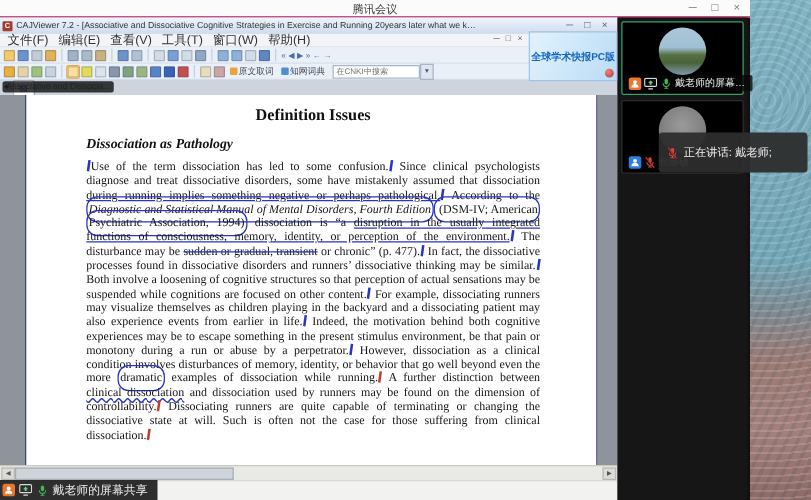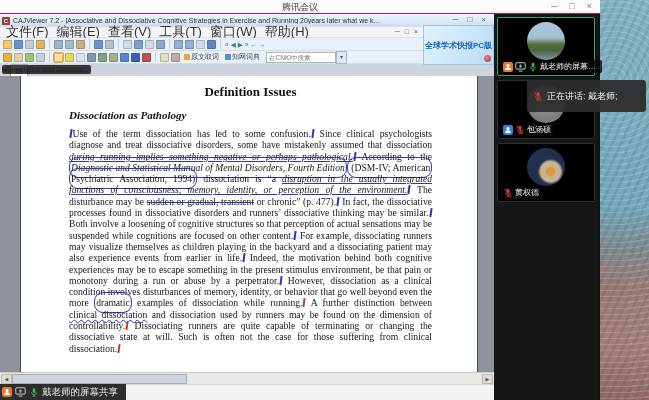--- a/index.html
+++ b/index.html
@@ -19,21 +19,21 @@
   .mctrls span{cursor:default;}
   
   .caj{position:absolute;left:0;top:14px;width:494px;height:386px;background:#eef1f6;overflow:hidden;}
   .cajtitle{position:absolute;left:0;top:0;width:100%;height:13px;
     background:linear-gradient(#eef4fc,#cfdcee);border-bottom:1px solid #aebfd6;display:flex;align-items:center;}
   .cajicon{width:8px;height:8px;background:#a33b2e;border-radius:1px;margin:0 3px 0 2px;color:#fff;font-size:6px;line-height:8px;text-align:center;font-weight:bold;}
   .cajtitle-text{font-size:7px;color:#333;white-space:nowrap;overflow:hidden;text-overflow:ellipsis;width:370px;}
   .cajctrls{position:absolute;right:8px;top:1px;display:flex;gap:9px;color:#55606e;font-size:8px;}
   .menubar{position:absolute;left:0;top:13px;width:100%;height:11px;background:#f2f4f7;border-bottom:1px solid #dfe4ea;
     display:flex;align-items:center;padding-left:2px;box-sizing:border-box;}
-  .menubar .mi{font-size:13px;color:#333;padding:0 4px;}
+  .menubar .mi{font-size:10px;color:#333;padding:0 4px;}
   .docctrls{position:absolute;right:76px;top:14px;display:flex;gap:5px;color:#55606e;font-size:7px;}
   .banner{position:absolute;right:0;top:11px;width:71px;height:40px;
     background:linear-gradient(120deg,#e2f2fd,#b9dcf6);border:1px solid #9cc6e8;box-sizing:border-box;
     display:flex;align-items:center;justify-content:center;z-index:5;}
   .banner-text{font-size:8px;font-weight:bold;color:#1565c0;letter-spacing:0;}
   .mascot{position:absolute;right:2px;bottom:2px;width:7px;height:7px;border-radius:50%;background:radial-gradient(circle at 35% 35%,#f08080,#b03a36);}
   .tbar{position:absolute;left:0;width:100%;height:13px;background:#eaf0f8;border-bottom:1px solid #d5dde8;
     display:flex;align-items:center;padding-left:3px;box-sizing:border-box;gap:2px;}
   #tbar1{top:24px;} #tbar2{top:37px;}
   .tbi{width:9px;height:9px;border-radius:1px;border:1px solid rgba(40,60,90,.25);box-sizing:border-box;}
@@ -54,21 +54,21 @@
   .tab .tlabel{font-size:7px;color:#222;white-space:nowrap;}
   
   .docarea{position:absolute;left:0;top:62px;width:587px;height:296px;background:#8f939b;}
   .page{position:absolute;left:20px;top:0;width:458px;height:296px;background:#fff;
     border-left:1px solid #3a4563;border-right:1px solid #3a4563;box-sizing:border-box;
     padding:8px 45px 0 48px;overflow:hidden;}
   .doc-title{font-family:"Liberation Serif",serif;font-weight:bold;font-size:13px;color:#111;text-align:center;}
   .doc-heading{font-family:"Liberation Serif",serif;font-weight:bold;font-style:italic;font-size:11px;color:#111;margin-top:9px;}
   .doc-para{font-family:"Liberation Serif",serif;font-size:9.6px;line-height:11.3px;color:#161616;
     text-align:justify;margin:7px 0 0 0;}
-  .seg-u{text-decoration:underline;text-decoration-color:#2a35c0;font-style:italic;}
+  .seg-u{text-decoration:underline;text-decoration-color:#2a35c0;}
   .seg-w{text-decoration:underline wavy;text-decoration-color:#2a35c0;}
   .seg-st{text-decoration:line-through;text-decoration-color:#2a35c0;}
   .seg-oval{border:1px solid #2a35c0;border-radius:9px;padding:4px 1px;-webkit-box-decoration-break:clone;box-decoration-break:clone;}
   .seg-i{font-style:italic;}
   .tick{display:inline-block;width:1.5px;height:9px;vertical-align:-1px;margin:0 1px;transform:rotate(8deg);}
   .tick.b{background:#2a35c0;} .tick.r{background:#c23b30;}
   
   .vscroll{position:absolute;right:0;top:0;width:13px;height:296px;background:#e9e9e5;border-left:1px solid #c9c9c4;box-sizing:border-box;}
   .vs-arrow{position:absolute;left:1px;width:11px;height:11px;background:#dcdcd6;border:1px solid #b9b9b2;box-sizing:border-box;
     font-size:5px;color:#555;text-align:center;line-height:9px;}
@@ -93,21 +93,21 @@
   .av-puppy{background:radial-gradient(circle at 62% 50%,#141210 0 16%,#efe9dc 20% 52%,#b59a74 56% 82%,#30291f 86% 100%);}
   .av-anime{background:radial-gradient(circle at 62% 62%,#d89a3a 0 12%,#c8b491 16% 30%,#22304f 38% 72%,#121a30 100%);}
   .av-cartoon{background:radial-gradient(circle at 50% 30%,#5a3d28 0 26%,#f0a32a 30% 74%,#f5f0e8 78% 100%);}
   .tlabel{position:absolute;left:2px;bottom:2px;max-width:96px;display:flex;align-items:center;gap:2px;
     background:rgba(8,8,8,.78);border-radius:2px;padding:1px 3px;}
   .tlabel .nm{font-size:8px;color:#eee;white-space:nowrap;overflow:hidden;text-overflow:ellipsis;}
   .badge{width:10px;height:10px;border-radius:2px;display:flex;align-items:center;justify-content:center;flex:none;}
   .micw{width:10px;height:10px;flex:none;display:flex;align-items:center;justify-content:center;}
   .monw{width:11px;height:10px;flex:none;display:flex;align-items:center;justify-content:center;}
   
-  .tooltip{position:absolute;left:527px;top:80px;width:119px;height:22px;background:rgba(45,45,45,.95);
+  .tooltip{position:absolute;left:527px;top:106px;width:119px;height:22px;background:rgba(45,45,45,.95);
     border-radius:3px;display:flex;align-items:center;gap:4px;padding:16px 6px;box-sizing:border-box;z-index:60;}
   .tooltip .txt{font-size:9px;color:#f0f0f0;white-space:nowrap;}
 </style>
 </head>
 <body>
 
 <div id="app">
   <div class="wallpaper"></div>
 
   <div class="mwin">
@@ -286,35 +286,20 @@
     <rect x="4.4" y="1" width="3.2" height="5.6" rx="1.6" fill="#d9453c"></rect>
     <path d="M3 5.6 a3 3 0 0 0 6 0" stroke="#d9453c" stroke-width="1" fill="none"></path>
     <line x1="6" y1="8.6" x2="6" y2="10.2" stroke="#d9453c" stroke-width="1"></line>
     <line x1="4.2" y1="10.4" x2="7.8" y2="10.4" stroke="#d9453c" stroke-width="1"></line>
                   <line x1="2" y1="1" x2="10" y2="11" stroke="#b03028" stroke-width="1.4"></line>
                 </svg>
               </span>
               <span class="nm">包涵硕</span>
             </div>
           </div>
-          <div class="tile">
-            <div class="avatar av-anime"></div>
-            <div class="tlabel">
-              <span class="micw">
-                <svg width="10" height="10" viewBox="0 0 12 12">
-    <rect x="4.4" y="1" width="3.2" height="5.6" rx="1.6" fill="#d9453c"></rect>
-    <path d="M3 5.6 a3 3 0 0 0 6 0" stroke="#d9453c" stroke-width="1" fill="none"></path>
-    <line x1="6" y1="8.6" x2="6" y2="10.2" stroke="#d9453c" stroke-width="1"></line>
-    <line x1="4.2" y1="10.4" x2="7.8" y2="10.4" stroke="#d9453c" stroke-width="1"></line>
-                  <line x1="2" y1="1" x2="10" y2="11" stroke="#b03028" stroke-width="1.4"></line>
-                </svg>
-              </span>
-              <span class="nm">黄权德</span>
-            </div>
-          </div>
         </div>
     </div>
 
     <div class="share-label">
       <span class="badge" style="background: rgb(232, 118, 44);">
           <svg width="8" height="8" viewBox="0 0 10 10">
     <circle cx="5" cy="3.3" r="1.9" fill="#fff"></circle>
     <path d="M1.4 8.8 a3.6 3.6 0 0 1 7.2 0 z" fill="#fff"></path>
           </svg>
         </span>

